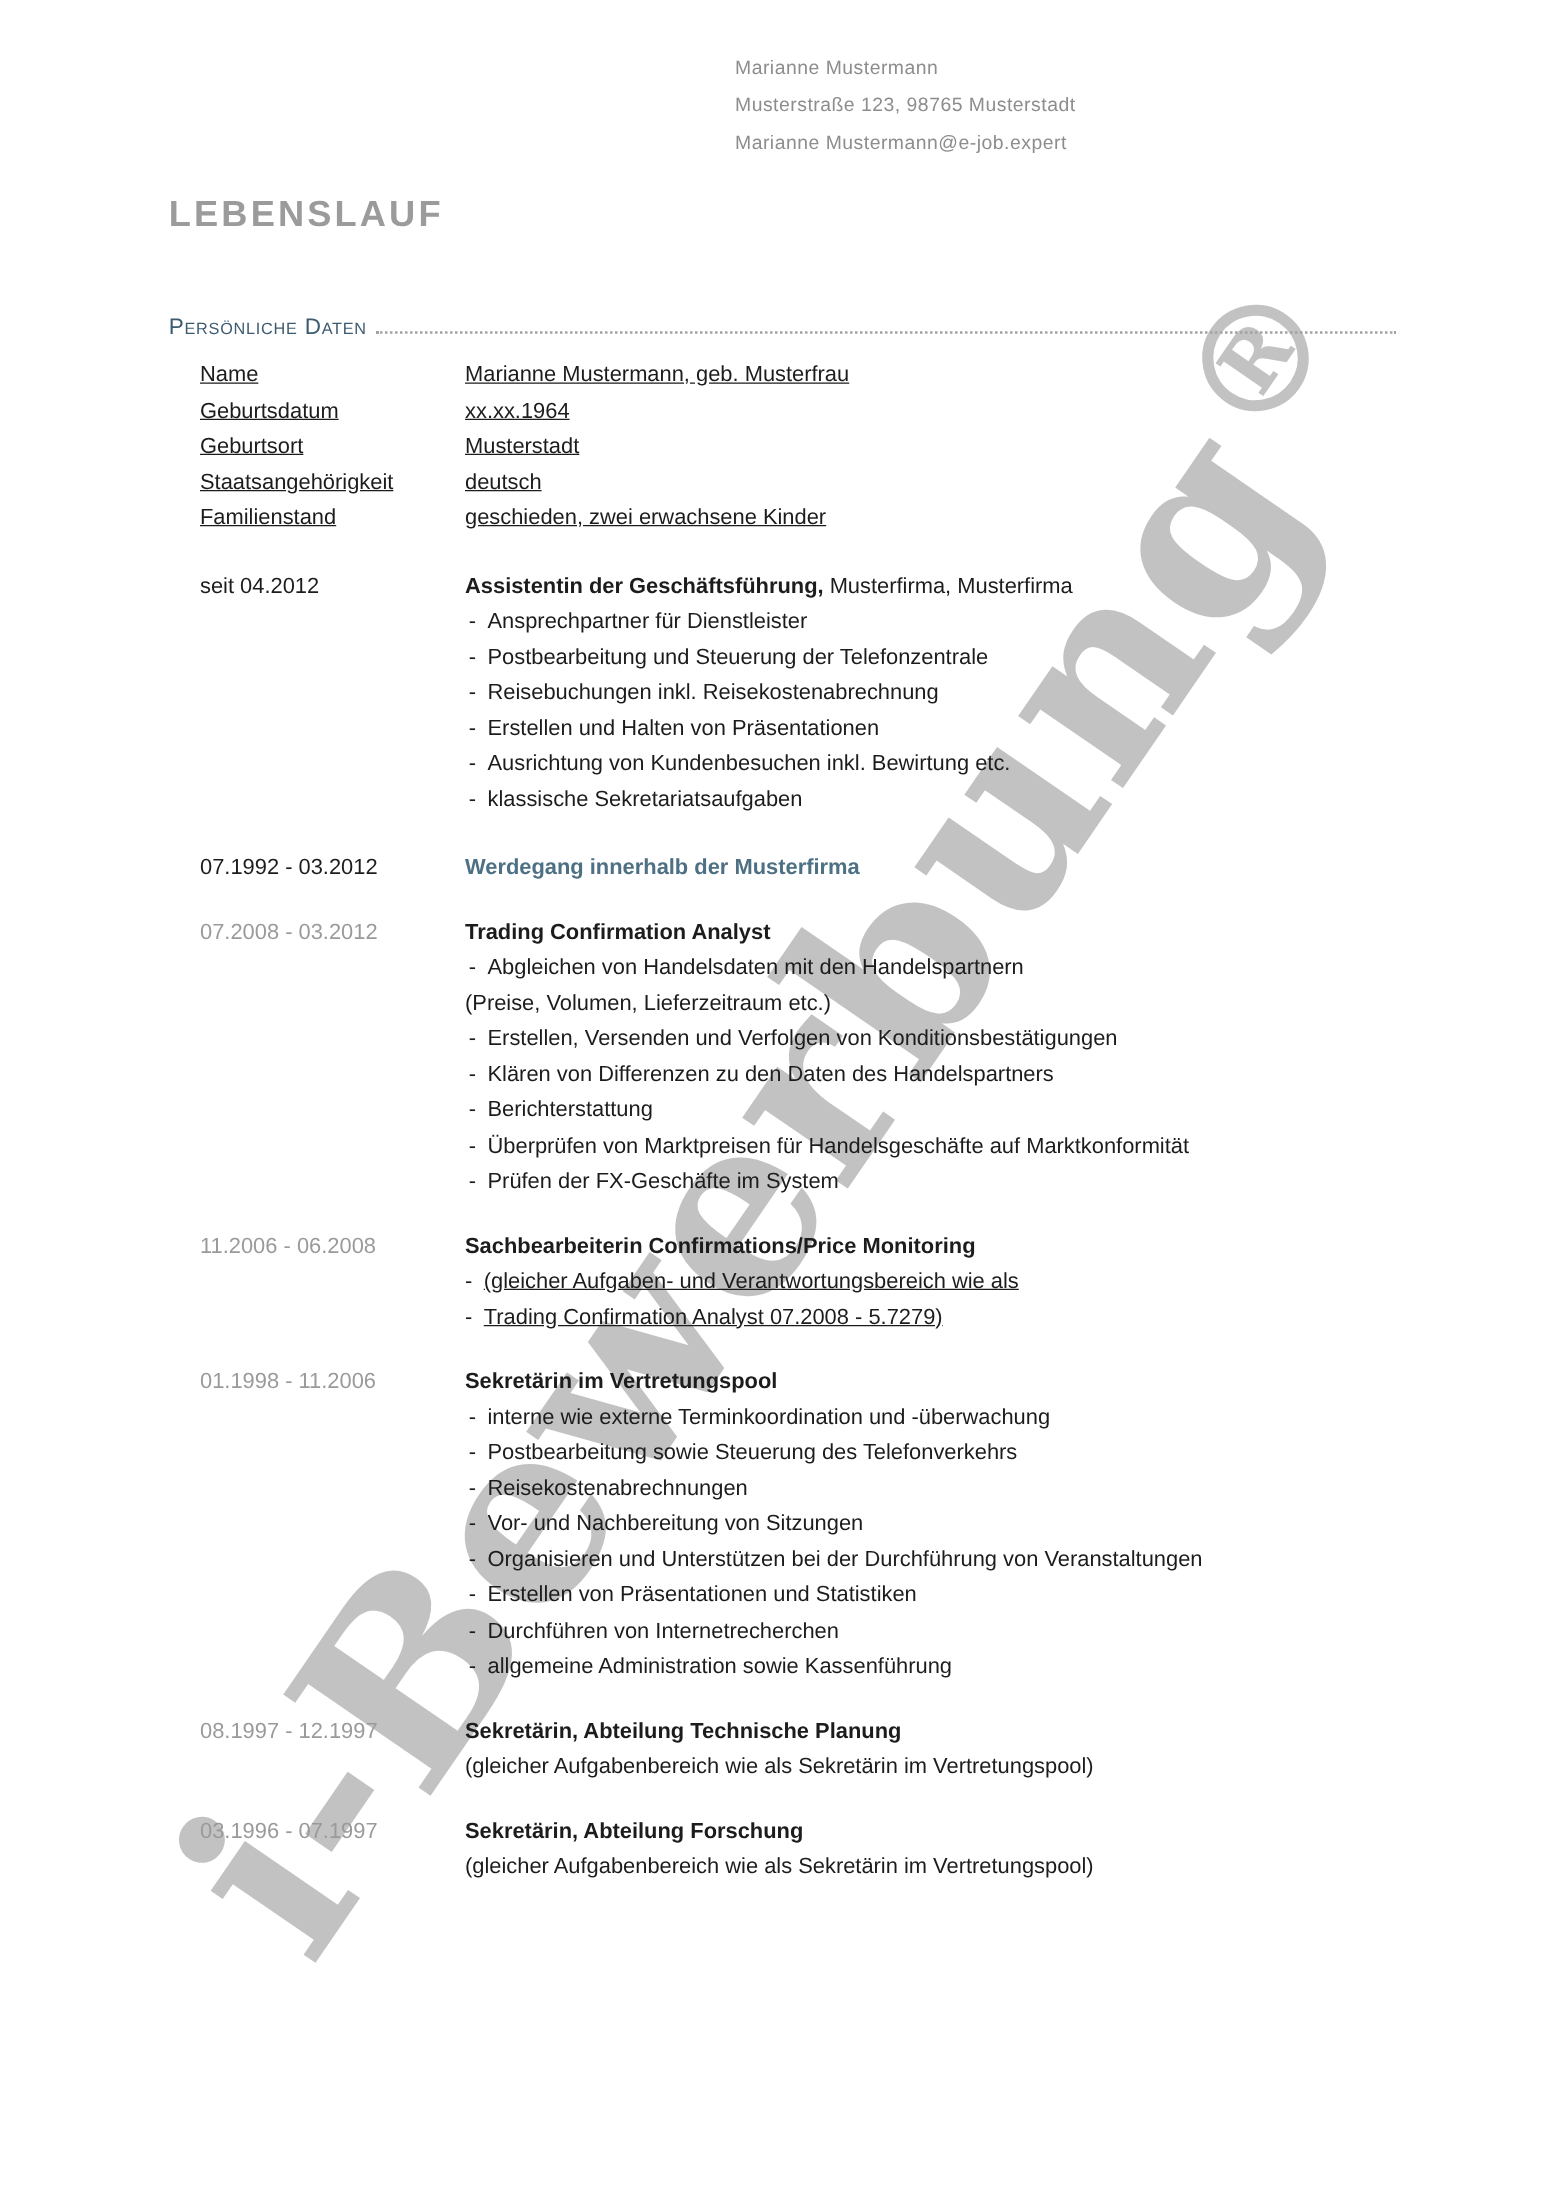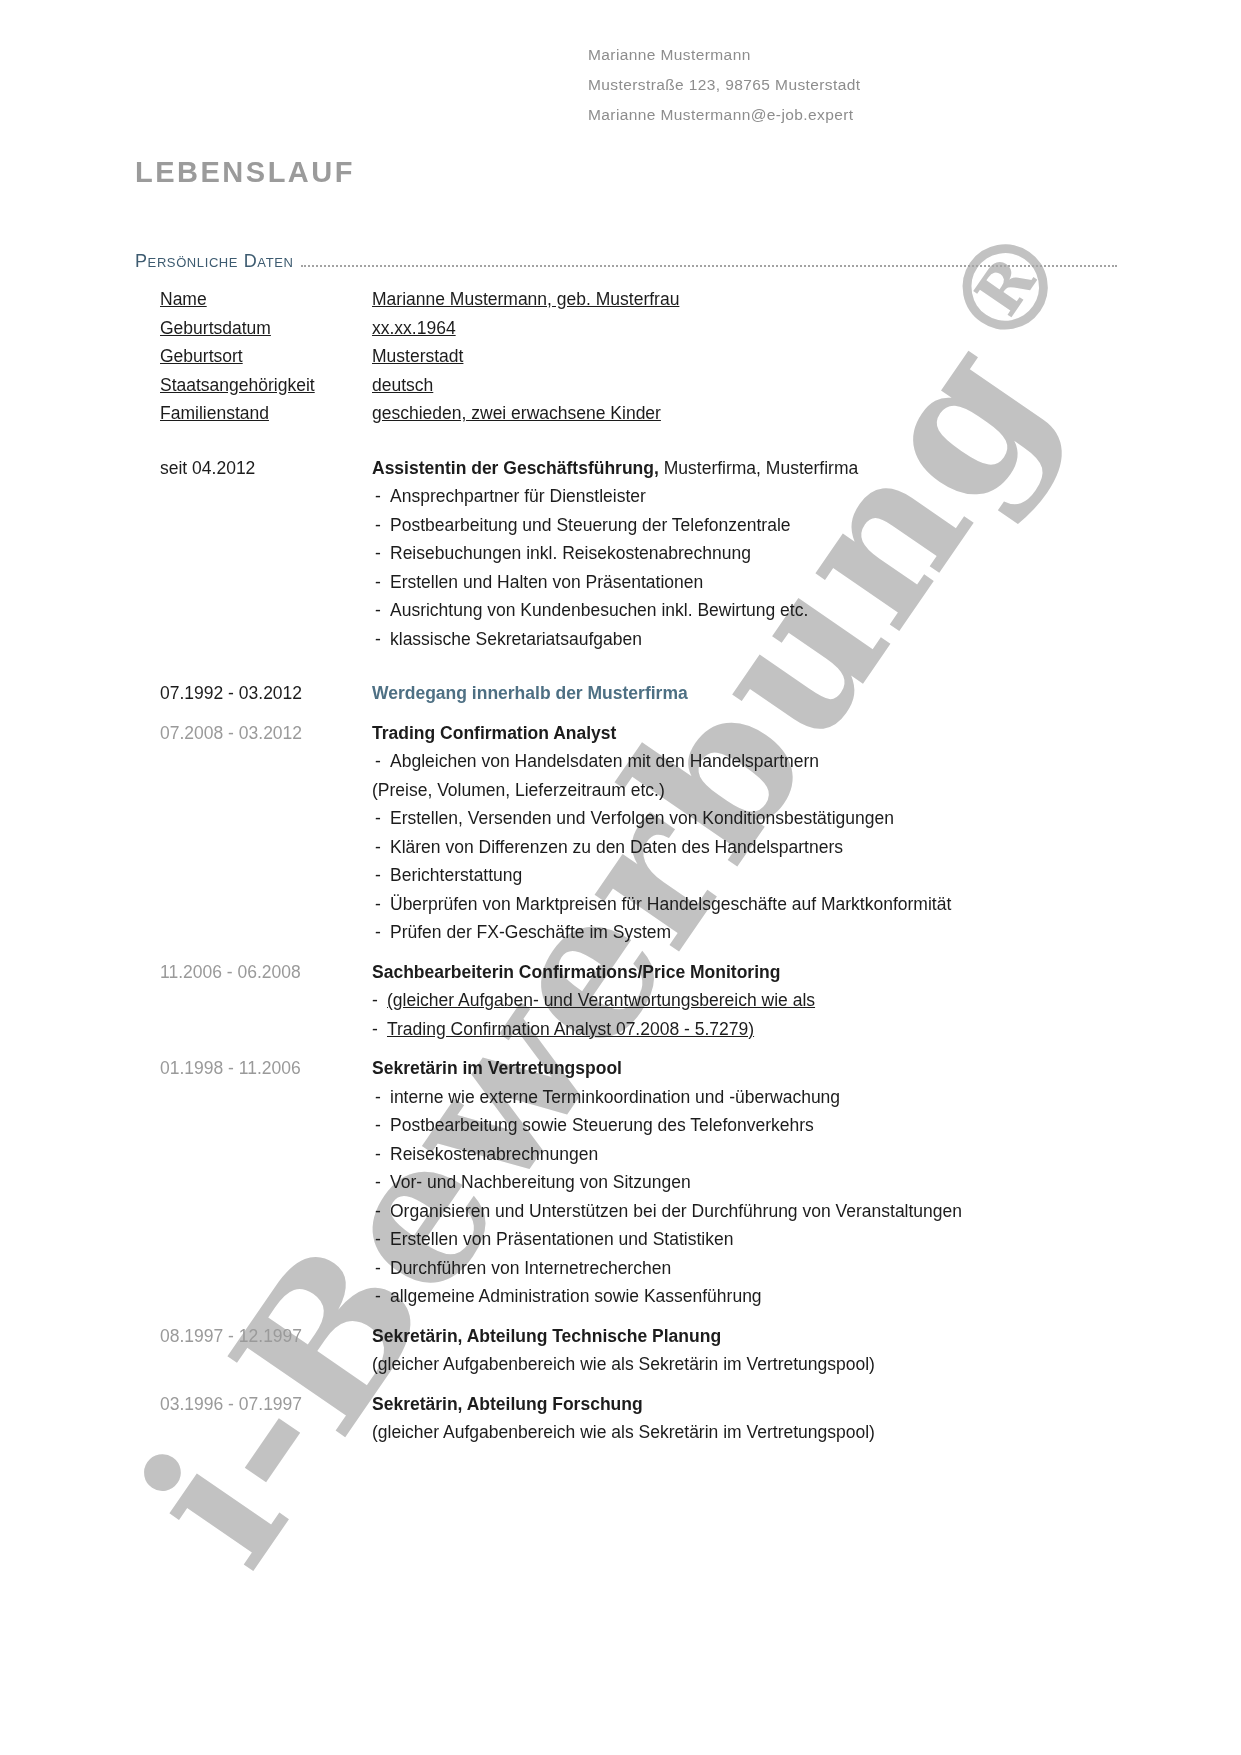--- a/index.html
+++ b/index.html
@@ -26,21 +26,21 @@
   .sec-head{display:flex;color:var(--heading,#3d5b70);}
   .sec-head .sc{font-variant:small-caps;font-size:18px;font-weight:400;letter-spacing:0.6px;white-space:nowrap;}
   .sec-head .leader{flex:1;border-bottom:2px dotted #a3a3a3;margin:0 0 5px 8px;align-self:flex-end;height:0;}
 
   .fields{margin-top:13px;}
   .field-row{display:flex;font-size:17.5px;line-height:28.5px;text-decoration:underline;}
   .field-label{width:212px;padding-left:25px;flex:0 0 auto;}
   .field-value{flex:1;}
 
   .entries{margin-top:4px;}
-  .entry{display:flex;margin-top:11px;font-size:17.5px;line-height:28.5px;}
+  .entry{display:flex;margin-top:23px;font-size:17.5px;line-height:28.5px;}
   .entry.gap-lg{margin-top:26px;}
   .entry-date{width:212px;padding-left:25px;flex:0 0 auto;}
   .entry-date.muted{color:var(--muted,#9a9a9a);}
   .entry-body{flex:1;}
   .entry-title .bold{font-weight:700;}
   .entry-title.accent{color:var(--accent,#4e7084);font-weight:700;}
   .entry-item{padding-left:3px;}
   .entry-item .dash{display:inline-block;width:15px;}
   .entry-item.cont{padding-left:18px;}
   .entry-item.flush{padding-left:0;text-decoration:underline;}

